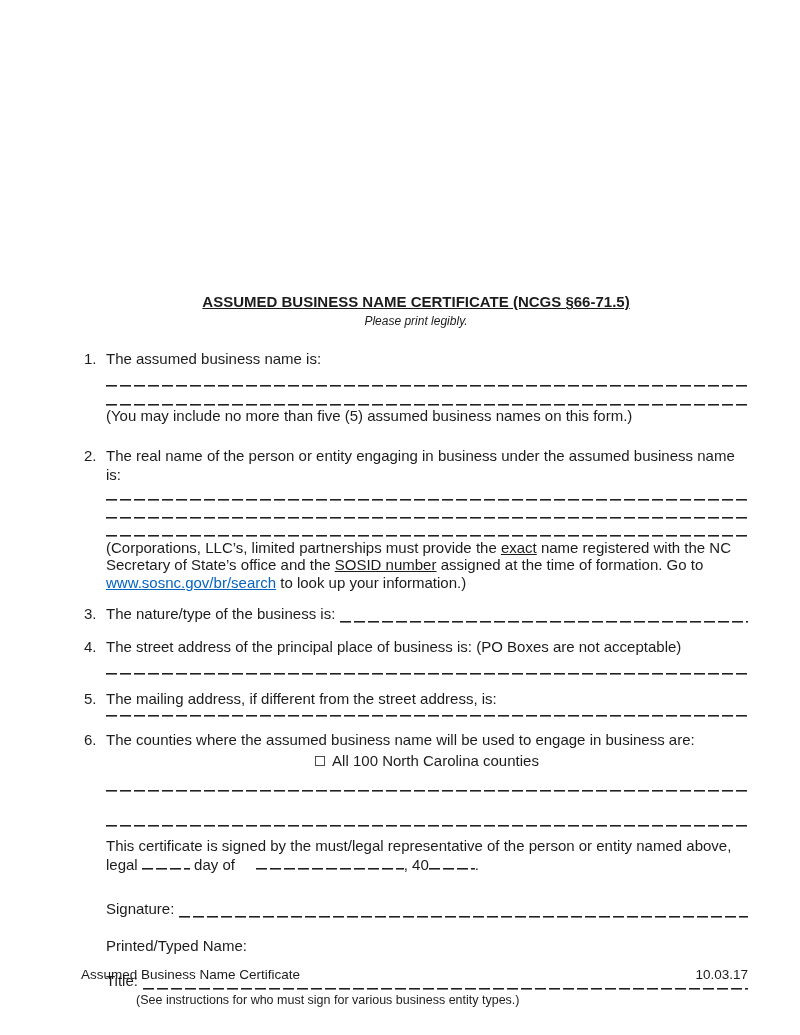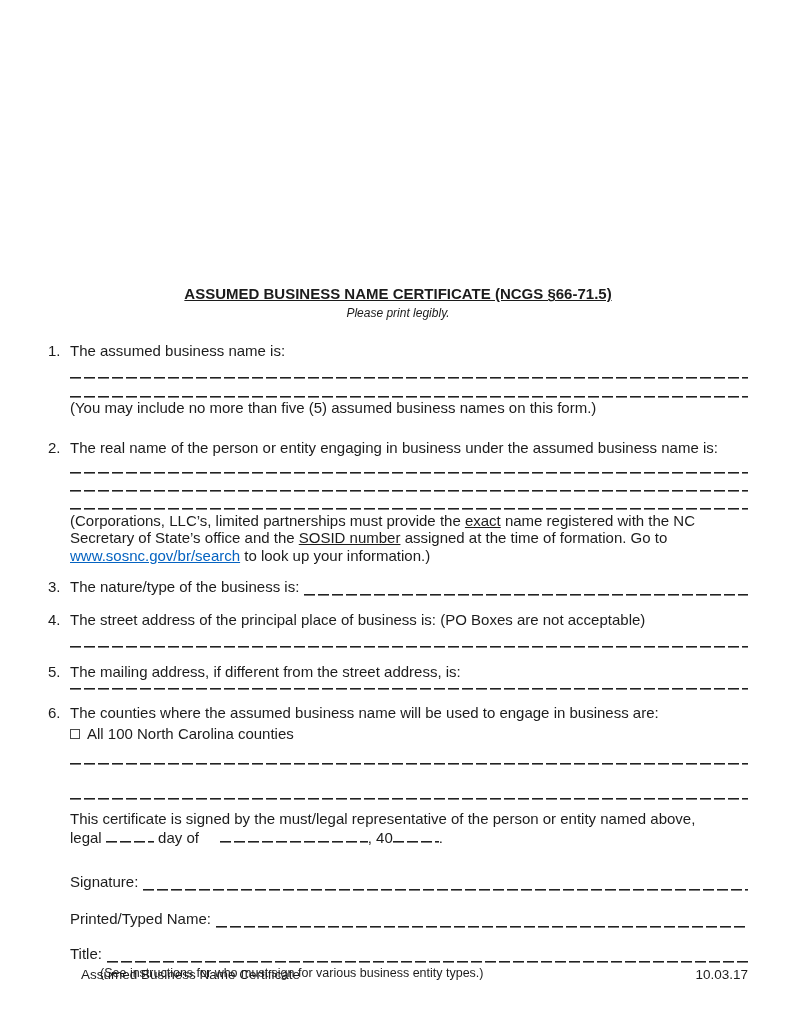--- a/index.html
+++ b/index.html
@@ -8,21 +8,21 @@
     position: relative;
     width: 800px;
     height: 1035px;
     margin: 0 auto;
     background: #ffffff;
     font-family: "Liberation Sans", sans-serif;
     font-size: 15px;
     color: #1c1c1c;
     overflow: hidden;
   }
-  .content { padding: 8px 52px 0 48px; }
+  .content { padding: 16px 52px 0 48px; margin-left: 36px; }
   .spacer-top { height: 277px; }
 
   .doc-title {
     text-align: center;
     font-weight: bold;
     font-size: 15px;
     line-height: 18px;
     text-decoration: underline;
   }
   .doc-subtitle {
@@ -59,21 +59,21 @@
   }
 
   .note {
     margin-left: 22px;
     font-size: 15px;
     line-height: 17.5px;
   }
   .u { text-decoration: underline; }
   a.link { text-decoration: underline; cursor: pointer; }
 
-  .checkbox-row { margin-left: 22px; line-height: 19px; margin-top: 2px; display: flex; align-items: center; }
+  .checkbox-row { margin-left: 22px; line-height: 19px; margin-top: 2px; display: flex; align-items: center; justify-content: center; }
   .cbox {
     display: inline-block;
     width: 10px; height: 10px;
     border: 1.2px solid #4a4a4a;
     margin-right: 7px;
     flex: none;
   }
 
   .closing { margin-left: 22px; line-height: 19px; }
 
@@ -109,21 +109,21 @@
   .mt-item3 { margin-top: 13px; }
   .mt-item4 { margin-top: 14px; }
   .bl-4 { height: 19px; }
   .mt-item5 { margin-top: 14px; }
   .bl-5 { height: 9px; }
   .mt-item6 { margin-top: 13px; }
   .bl-6a { margin-top: 4px; }
   .bl-6b { margin-top: 17px; }
   .closing { margin-top: 9px; }
   .sig-1 { margin-top: 25px; text-align: center; }
-  .sig-2 { margin-top: 18px; }
+  .sig-2 { margin-top: 18px; flex-direction: column; }
   .sig-3 { margin-top: 16px; }
 </style>
 </head>
 <body>
 
 <div class="page" style="color: rgb(28, 28, 28);">
   <div class="content">
     <div class="spacer-top"></div>
 
     <div class="doc-title">ASSUMED BUSINESS NAME CERTIFICATE (NCGS §66-71.5)</div>

